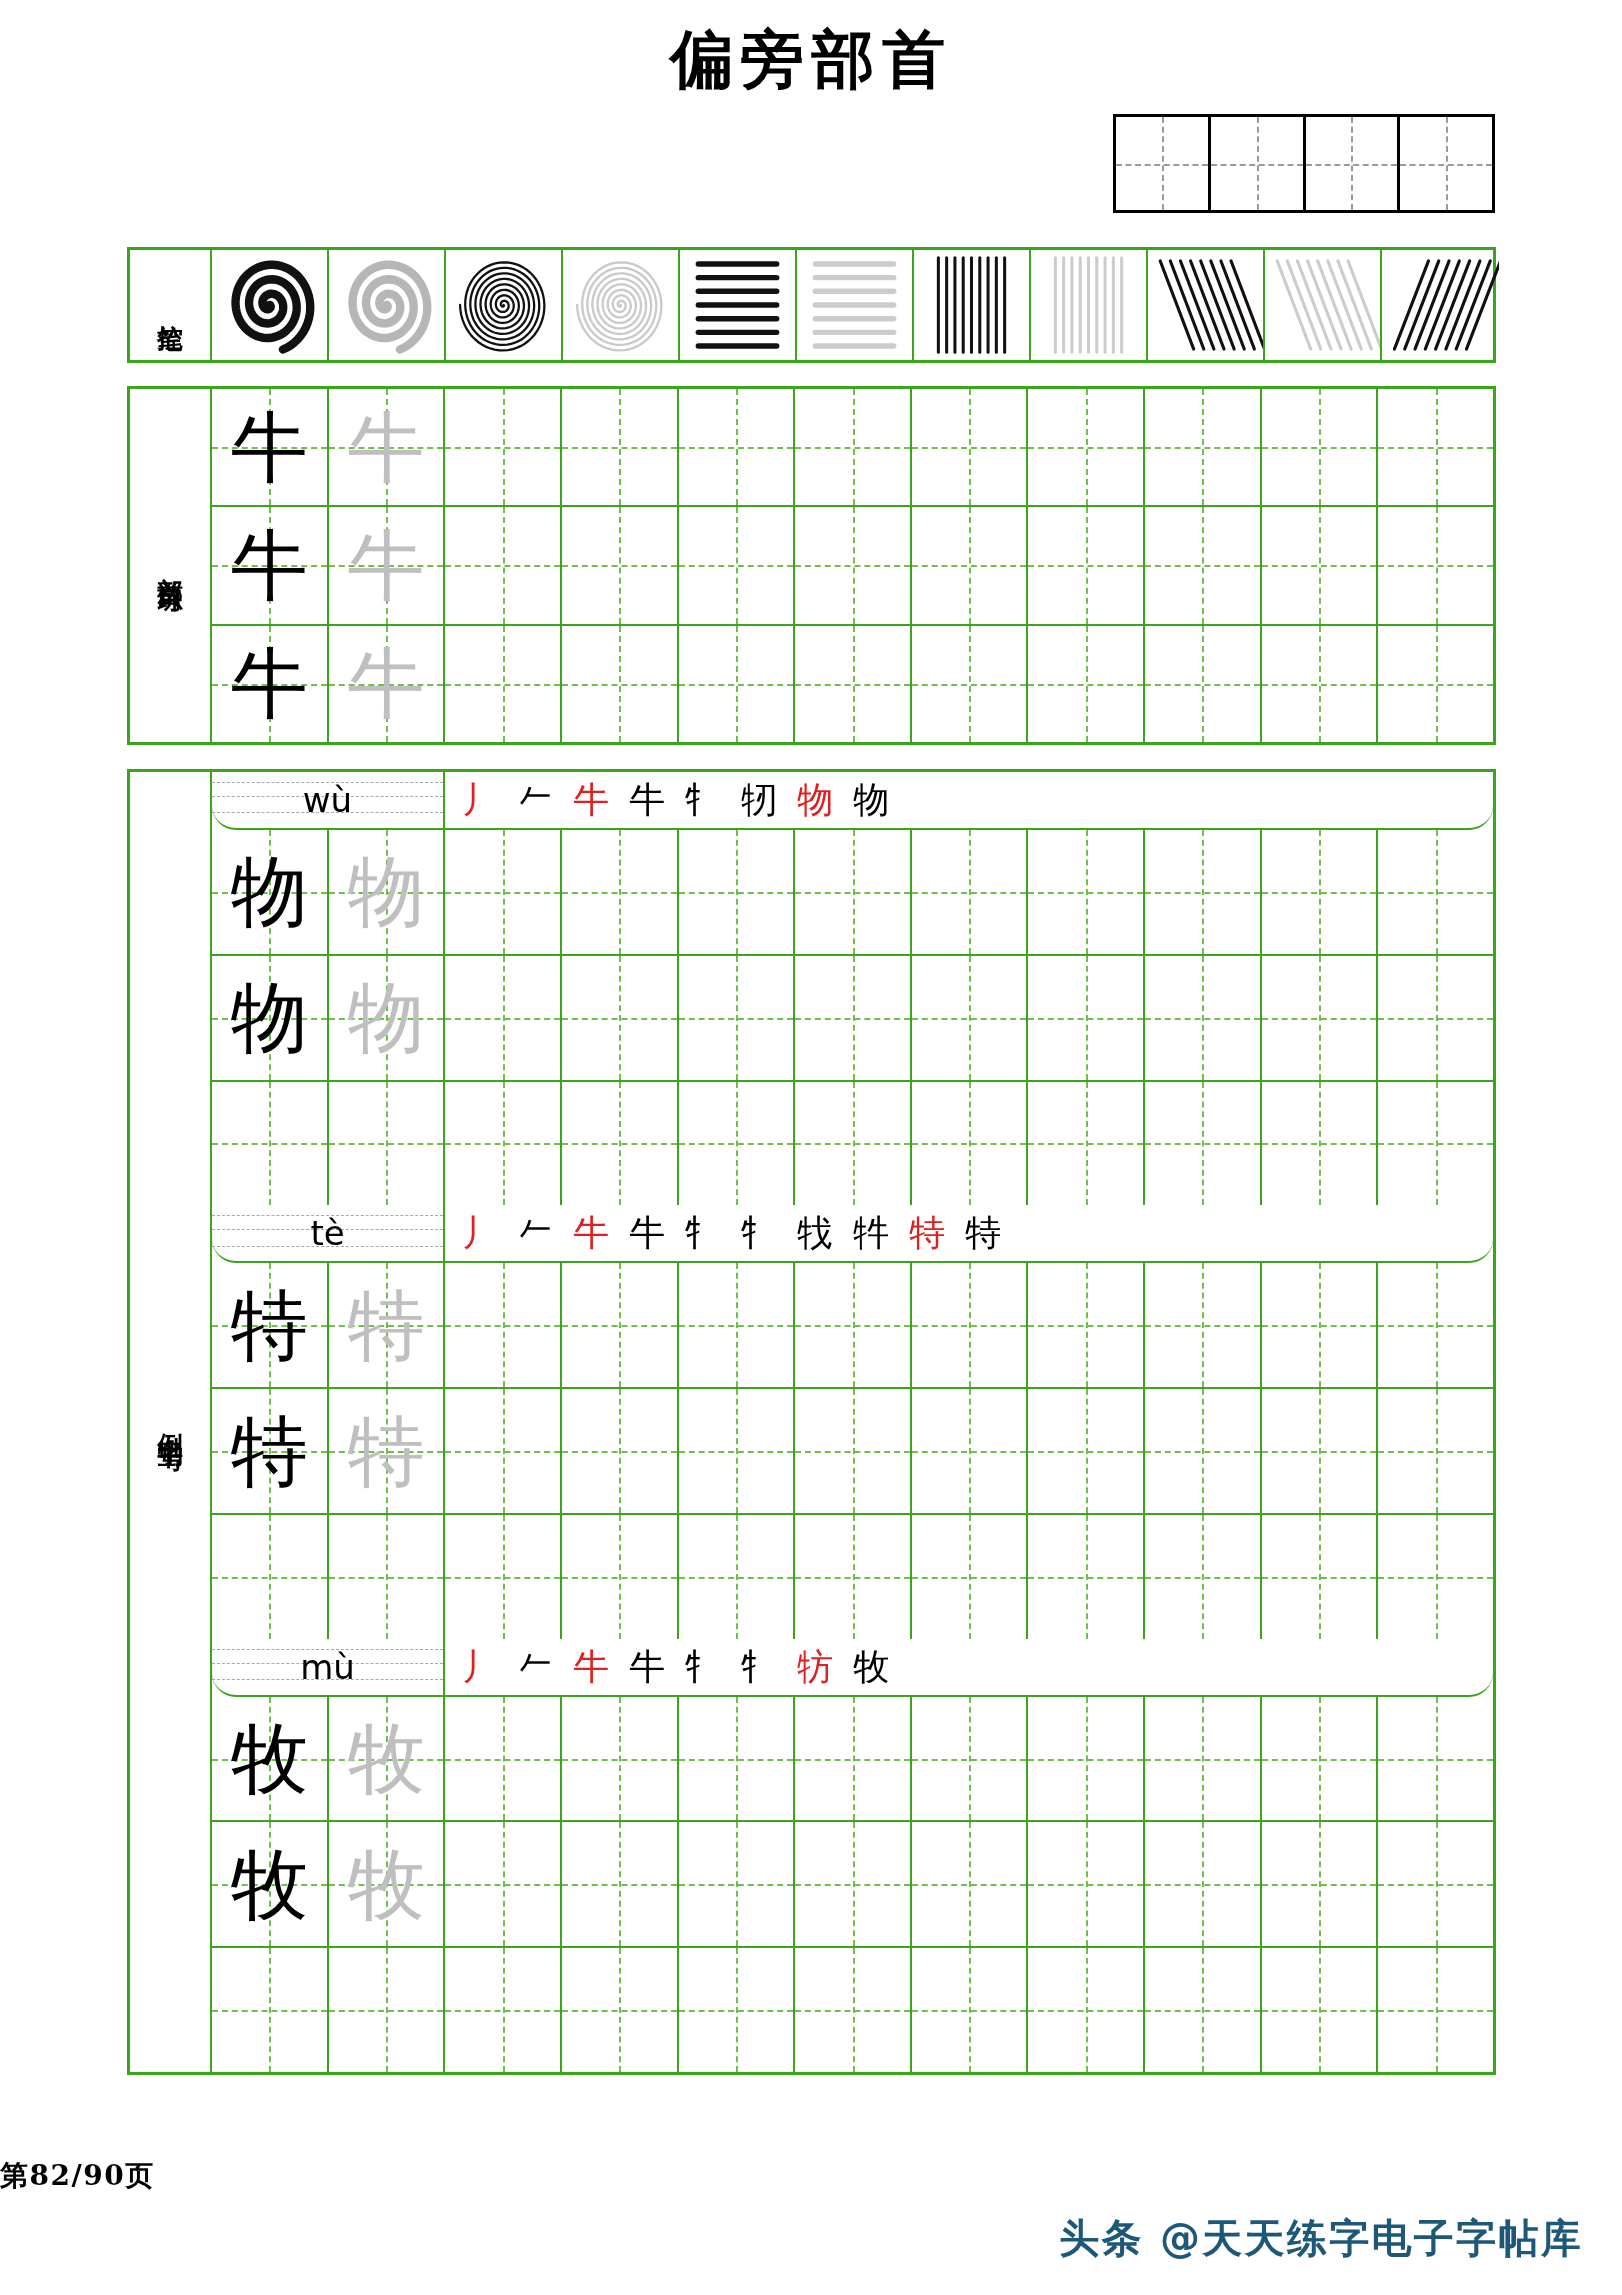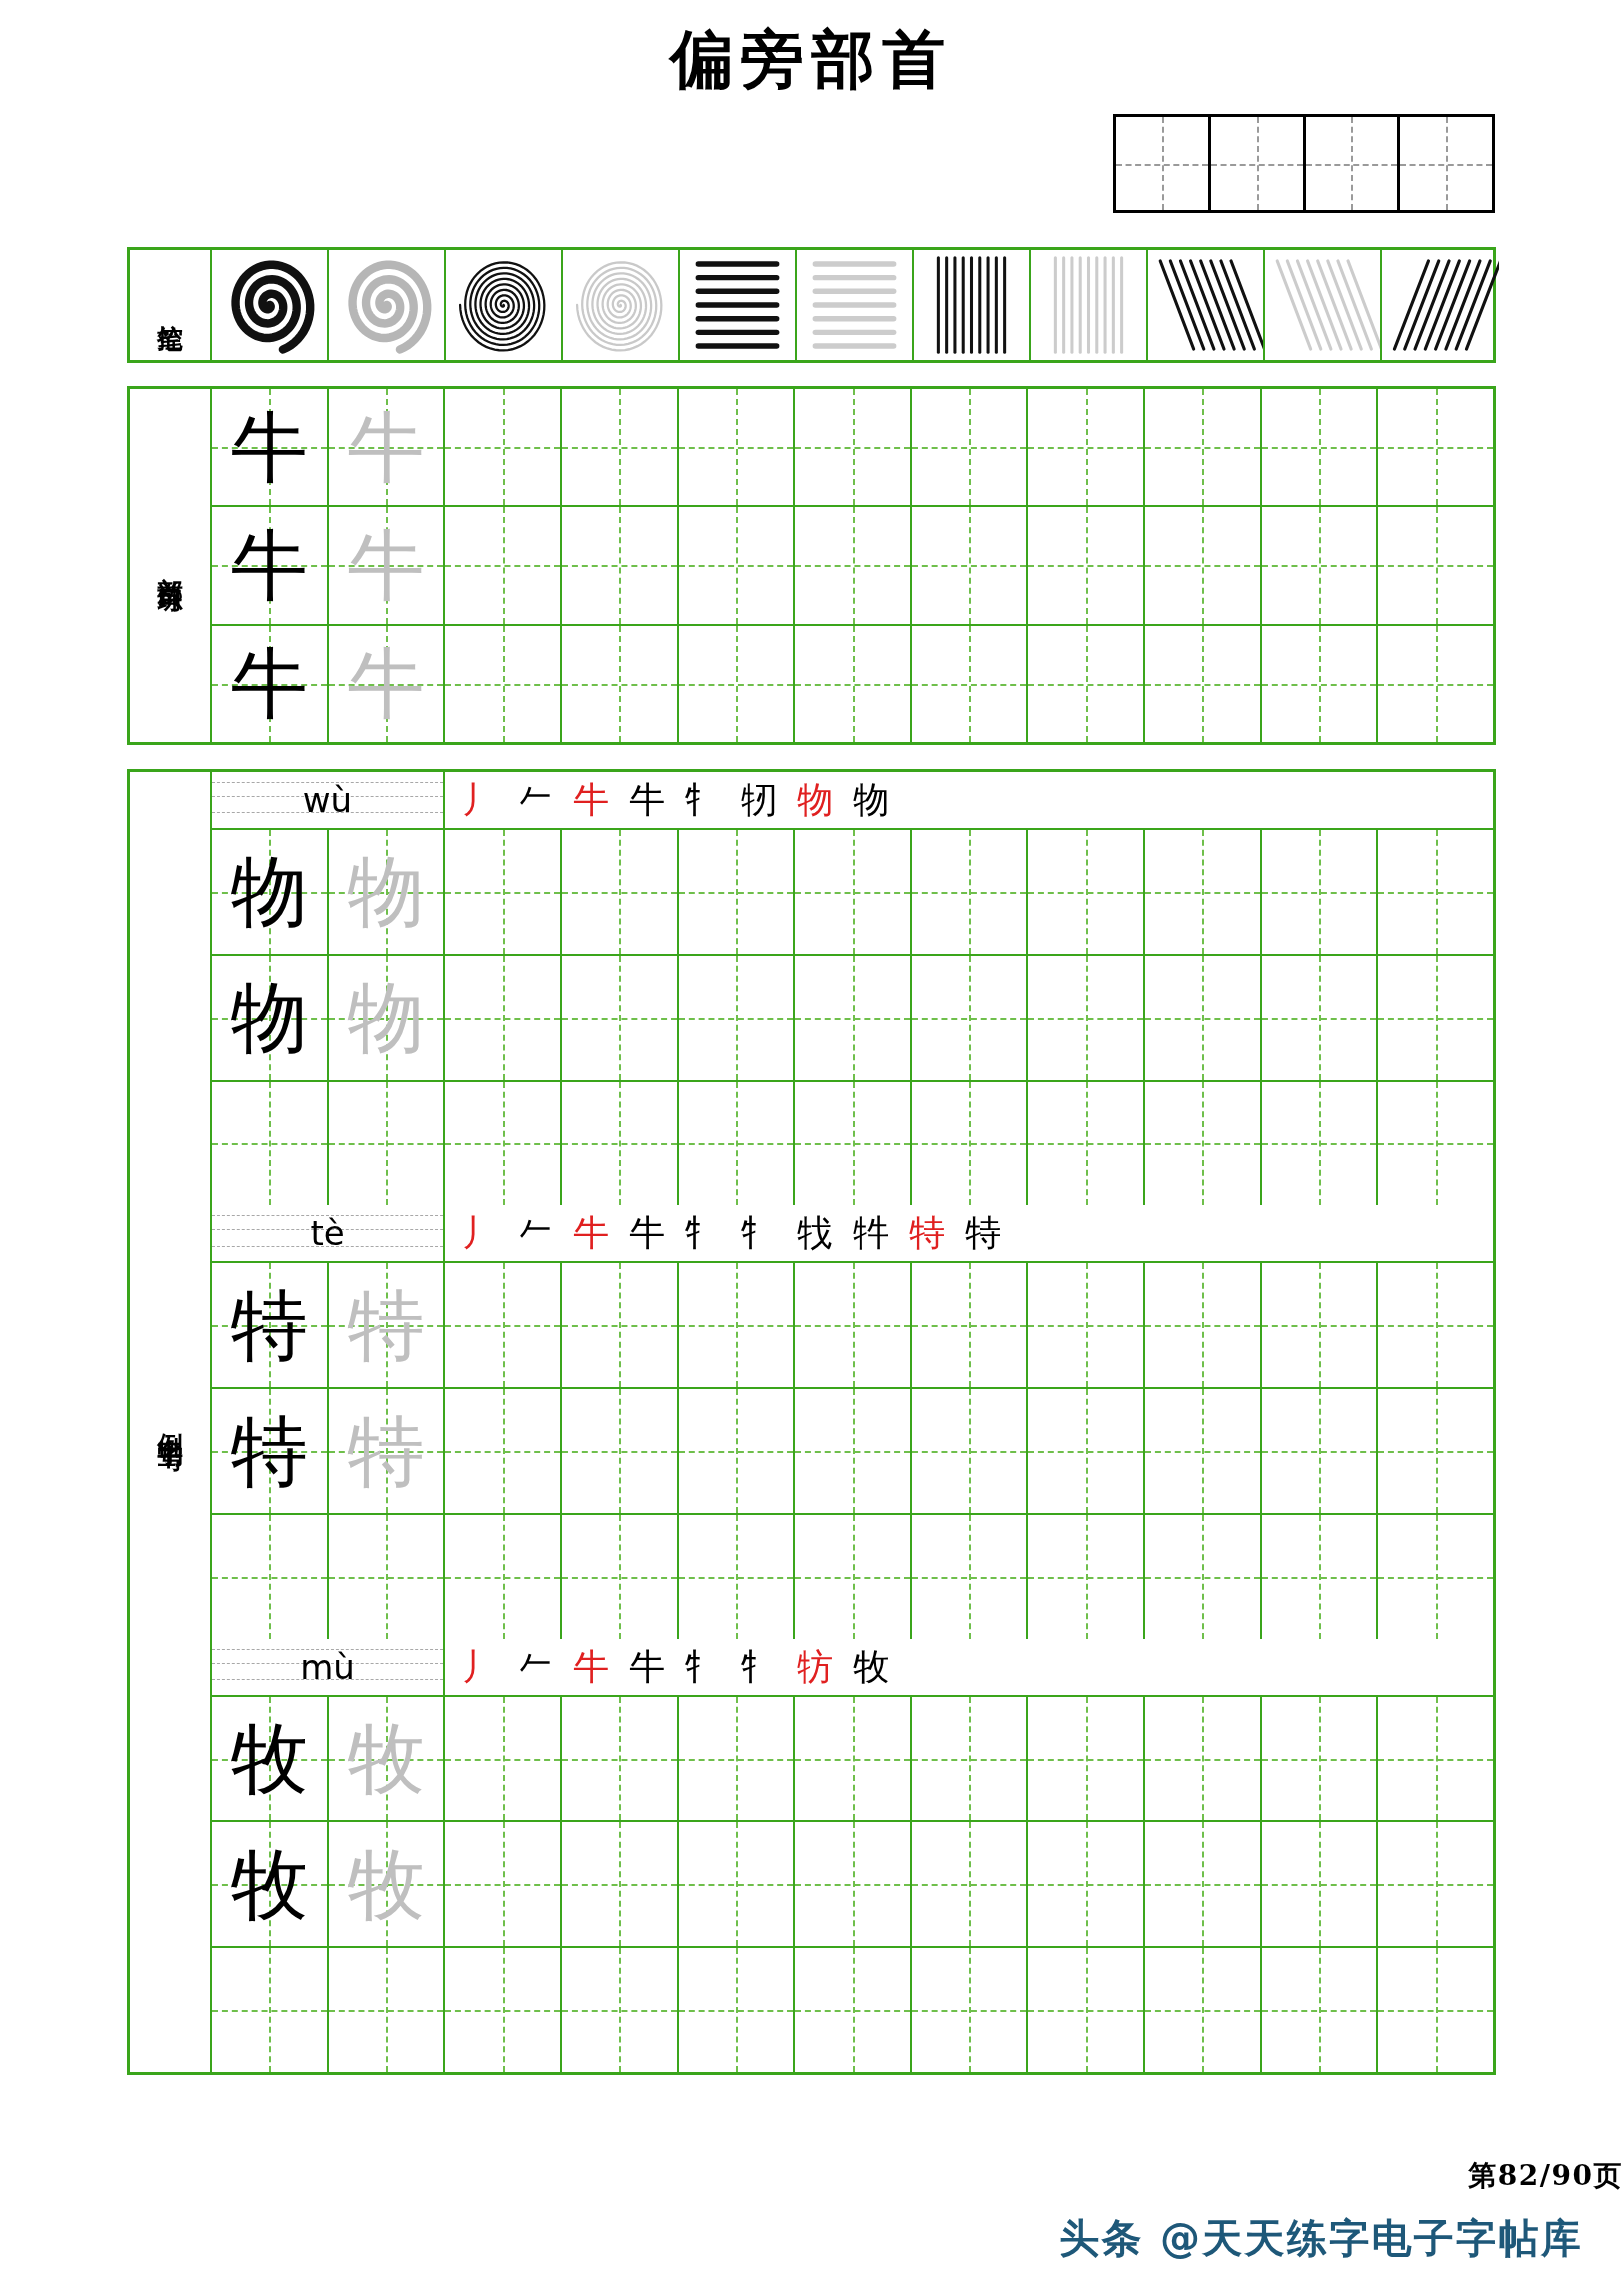--- a/index.html
+++ b/index.html
@@ -101,21 +101,21 @@
   }
   #examples .elbl span{
     font-family:"DejaVu Serif","Liberation Serif",serif;
     font-size:25.5px;font-weight:700;line-height:1.15;
     writing-mode:vertical-rl;text-orientation:upright;letter-spacing:4.6px;
   }
   #examples .ebody{flex:1 1 auto;display:flex;flex-direction:column;}
   .wblock{flex:1 1 0;display:flex;flex-direction:column;box-sizing:border-box;}
 
   
-  .phead{height:58px;display:flex;box-sizing:border-box;border-bottom:2.3px solid #3aa51b;}
+  .phead{height:58px;display:flex;box-sizing:border-box;border-bottom:2.3px solid #3aa51b;border-radius:24px;}
   .pycell{
     width:233px;flex:0 0 233px;box-sizing:border-box;border-right:2.3px solid #3aa51b;
     position:relative;display:flex;align-items:center;justify-content:center;
   }
   .pycell .pyline{position:absolute;left:0;right:0;border-top:1.5px dashed #a8a8a8;}
   .pycell .l1{top:18%;}
   .pycell .l2{top:43%;}
   .pycell .l3{top:72%;}
   .pycell .py{
     position:relative;z-index:2;font-size:34px;line-height:1;
@@ -127,21 +127,21 @@
   }
   .stk{
     width:56px;flex:0 0 56px;text-align:center;
     font-family:"DejaVu Serif","Liberation Serif",serif;
     font-size:36px;line-height:1;color:#000;
   }
   .wgrid{flex:1 1 auto;display:flex;flex-direction:column;}
 
   
   .footer{
-    position:absolute;left:0;top:2157px;width:1623px;text-align:right;
+    position:absolute;left:0;top:2157px;width:1623px;text-align:left;
     font-family:"DejaVu Serif","Liberation Serif",serif;
     font-size:28px;font-weight:600;letter-spacing:1.5px;
   }
   .wm{
     position:absolute;right:40px;top:2211px;
     font-family:"DejaVu Sans","Liberation Sans",sans-serif;
     font-size:40px;font-weight:700;letter-spacing:2.3px;color:#0c4a6e;
     opacity:.92;white-space:nowrap;
   }
 </style>

